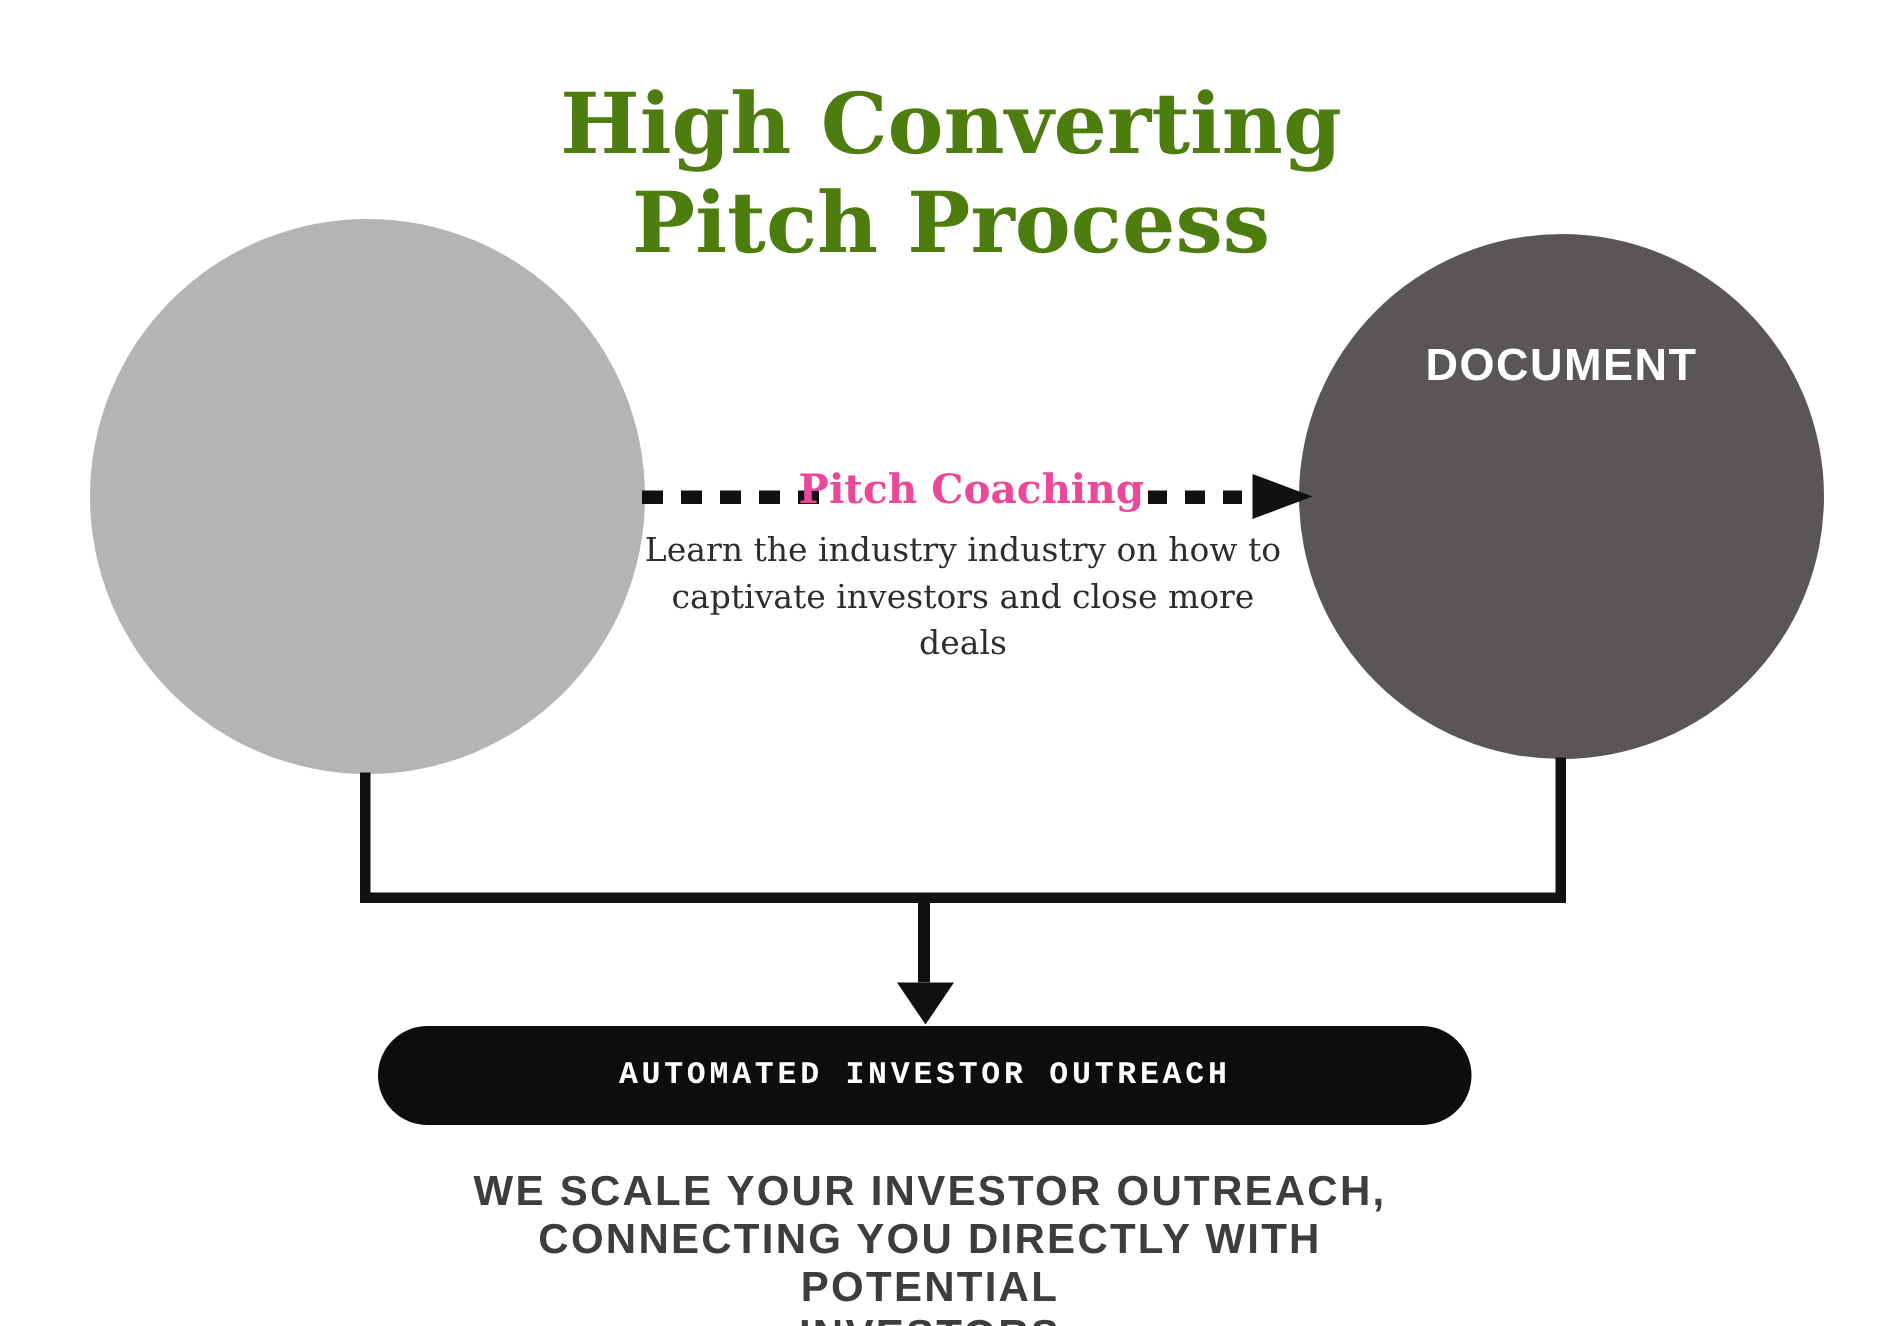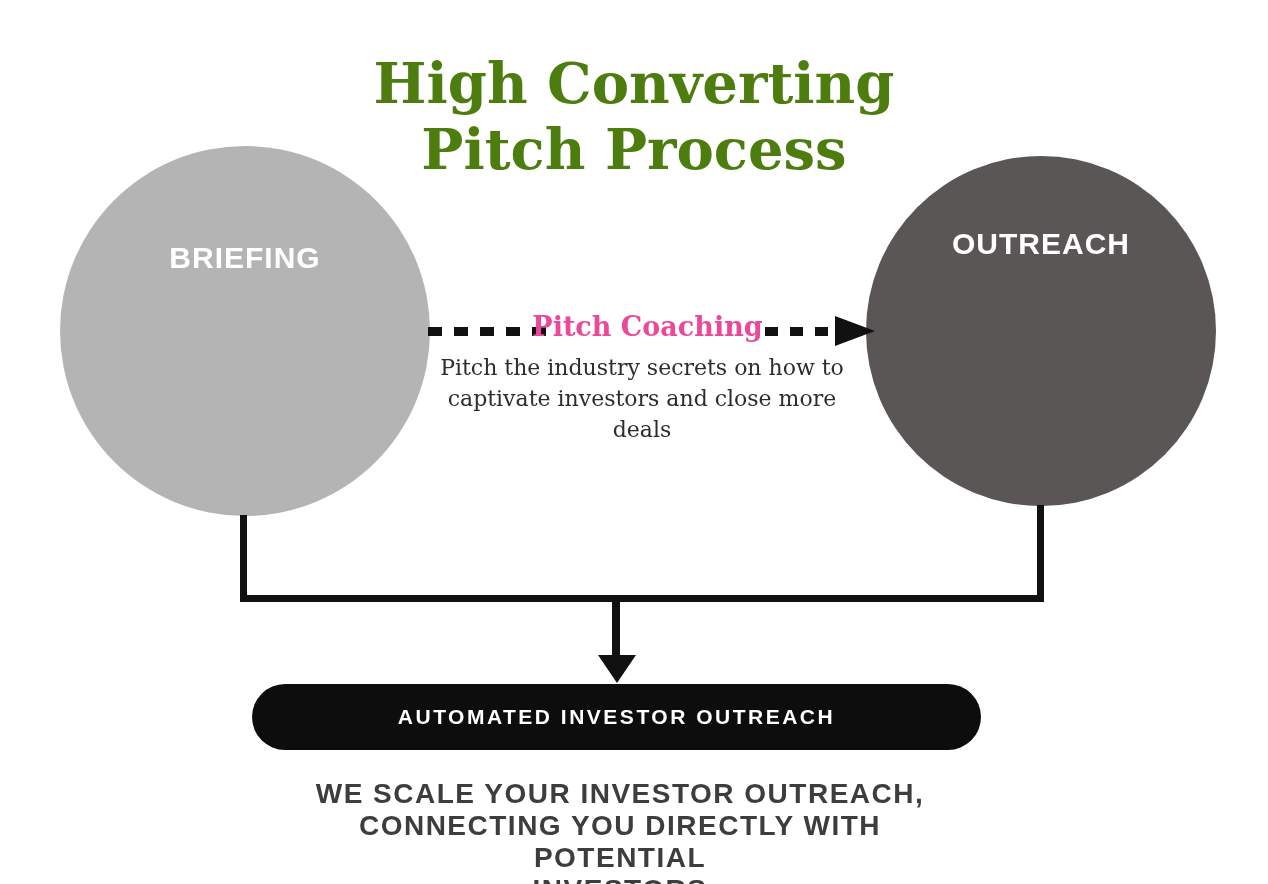--- a/index.html
+++ b/index.html
@@ -84,46 +84,46 @@
 
   
   .pill{
     position:absolute;left:252px;top:684px;width:729px;height:66px;
     background:#0D0D0D;border-radius:33px;
     display:flex;align-items:center;justify-content:center;
   }
   .pill-label{
     color:#ffffff;font-weight:700;font-size:21px;letter-spacing:2.5px;
     text-align:center;
+    font-family:Liberation Mono, monospace;
   }
   .bottom-text{
     position:absolute;left:300px;top:778px;width:640px;
     text-align:center;color:#3D3D3D;
     font-weight:700;font-size:28px;line-height:32px;letter-spacing:1.5px;
   }
 </style>
 </head>
 <body>
 
 <h1 class="title" data-bind="title.text">High Converting
 Pitch Process</h1>
 
 <div class="circle circle-briefing">
-  <div class="circle-heading" data-bind="nodes.briefing.heading">BRIEFING</div>
 </div>
 
 <div class="circle circle-designing">
-  <div class="circle-heading" data-bind="nodes.designing.heading">OUTREACH</div>
+  <div class="circle-heading" data-bind="nodes.designing.heading">DOCUMENT</div>
 </div>
 
 <div class="dash-strip dash-left"></div>
 <div class="coaching-heading" data-bind="nodes.coaching.heading">Pitch Coaching</div>
 <div class="dash-strip dash-right"></div>
 <div class="arrow-right"></div>
-<div class="coaching-body" data-bind="nodes.coaching.body">Pitch the industry secrets on how to
+<div class="coaching-body" data-bind="nodes.coaching.body">Learn the industry industry on how to
 captivate investors and close more
 deals</div>
 
 <div class="line v-left"></div>
 <div class="line v-right"></div>
 <div class="line h-join"></div>
 <div class="line v-center"></div>
 <div class="arrow-down"></div>
 
 <div class="pill">

